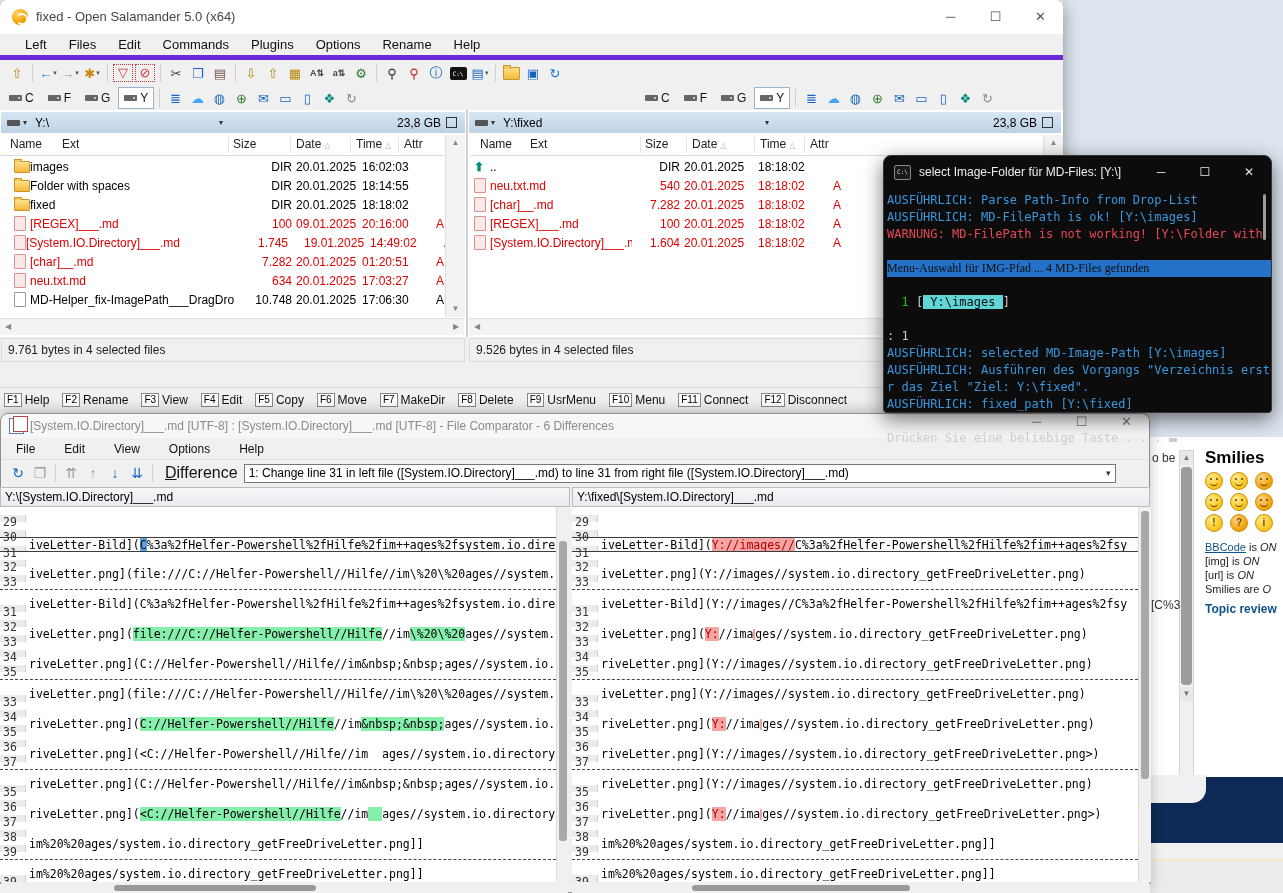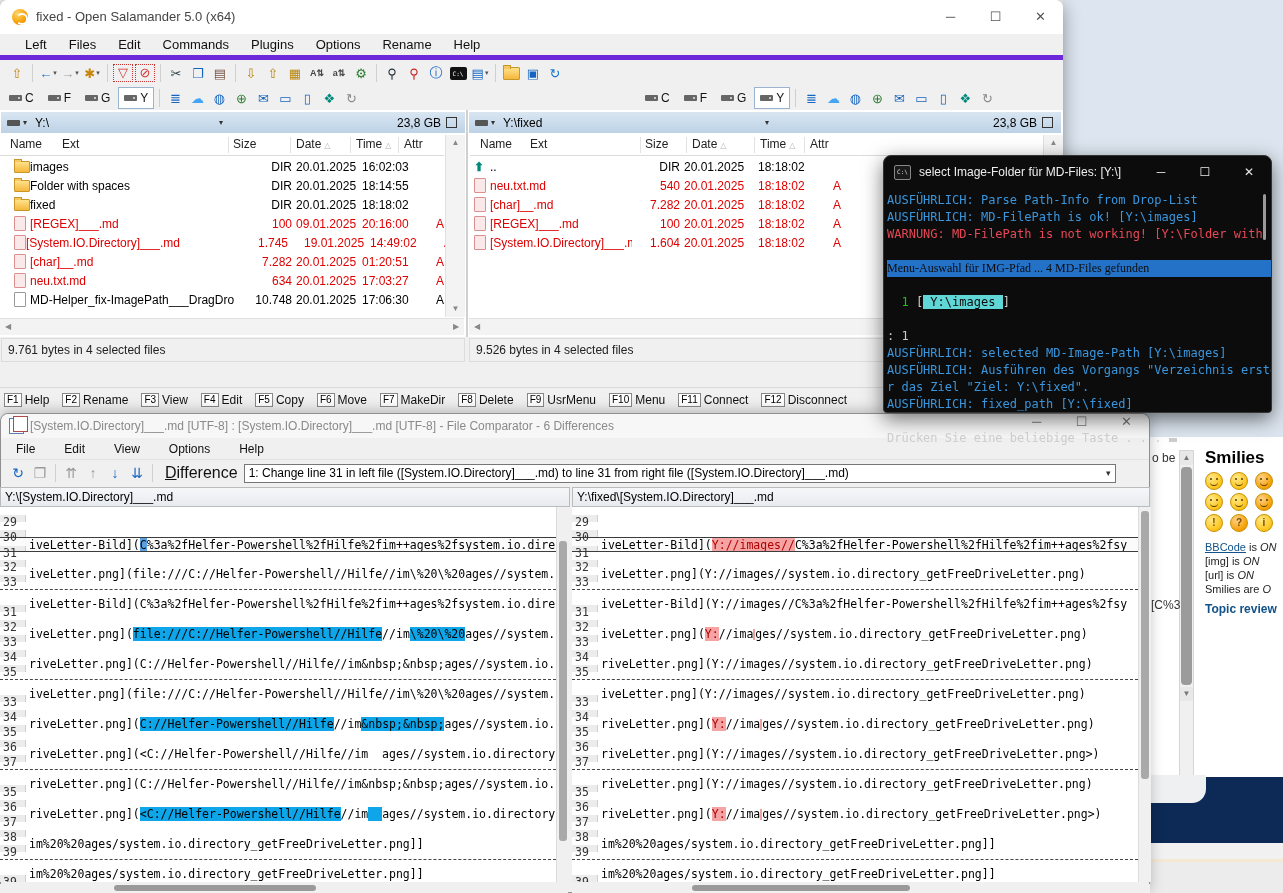--- a/index.html
+++ b/index.html
@@ -134,21 +134,21 @@
   .diff-combo .drop{font-size:9px;color:#333;padding-left:4px;}
   .cmp-h{top:487px;height:20px;background:linear-gradient(#f6f7f9,#e8ebef);border:1px solid #bbb;box-sizing:border-box;
     font-size:12px;color:#000;line-height:18px;padding-left:4px;}
   .dpanel{top:507px;height:375px;background:#fff;overflow:hidden;font-family:"DejaVu Sans Mono",monospace;font-size:11.5px;}
   .drow{height:15px;display:flex;box-sizing:border-box;}
   .drow .gut{flex:0 0 26px;background:#ececec;border-right:1px solid #cfcfcf;color:#333;text-align:left;padding-left:3px;box-sizing:border-box;line-height:15px;margin-top:8px;}
   .drow .code{flex:1;white-space:pre;line-height:15px;padding-left:3px;overflow:hidden;color:#000;}
   .drow.cur{border-top:1px solid #3c3c3c;border-bottom:1px solid #3c3c3c;background:#fbfbfb;}
   .dsep{height:15px;position:relative;}
   .dsep::after{content:"";position:absolute;left:0;right:0;top:7px;border-top:1px dashed #444;}
-  .hl-blue{background:#0ea5e9;}
+  .hl-blue{background:#86efac;}
   .hl-sel{background:#5aa0e0;color:#000;}
   .hl-red{background:#f5a3a3;color:#b00000;}
   .hl-redmark{display:inline-block;width:2px;height:11px;background:#eda2a2;vertical-align:-2px;}
   .cmp-vsb{top:507px;width:12px;background:#f0f0f0;border-left:1px solid #dcdcdc;}
   .cmp-vsb .th{position:absolute;left:2px;width:8px;background:#a9a9a9;border-radius:3px;}
   .cmp-hsb{top:884px;height:9px;background:#f0f0f0;}
   .cmp-hsb .th{position:absolute;top:1px;height:6px;background:#9a9a9a;border-radius:3px;}
 </style>
 </head>
 <body>

